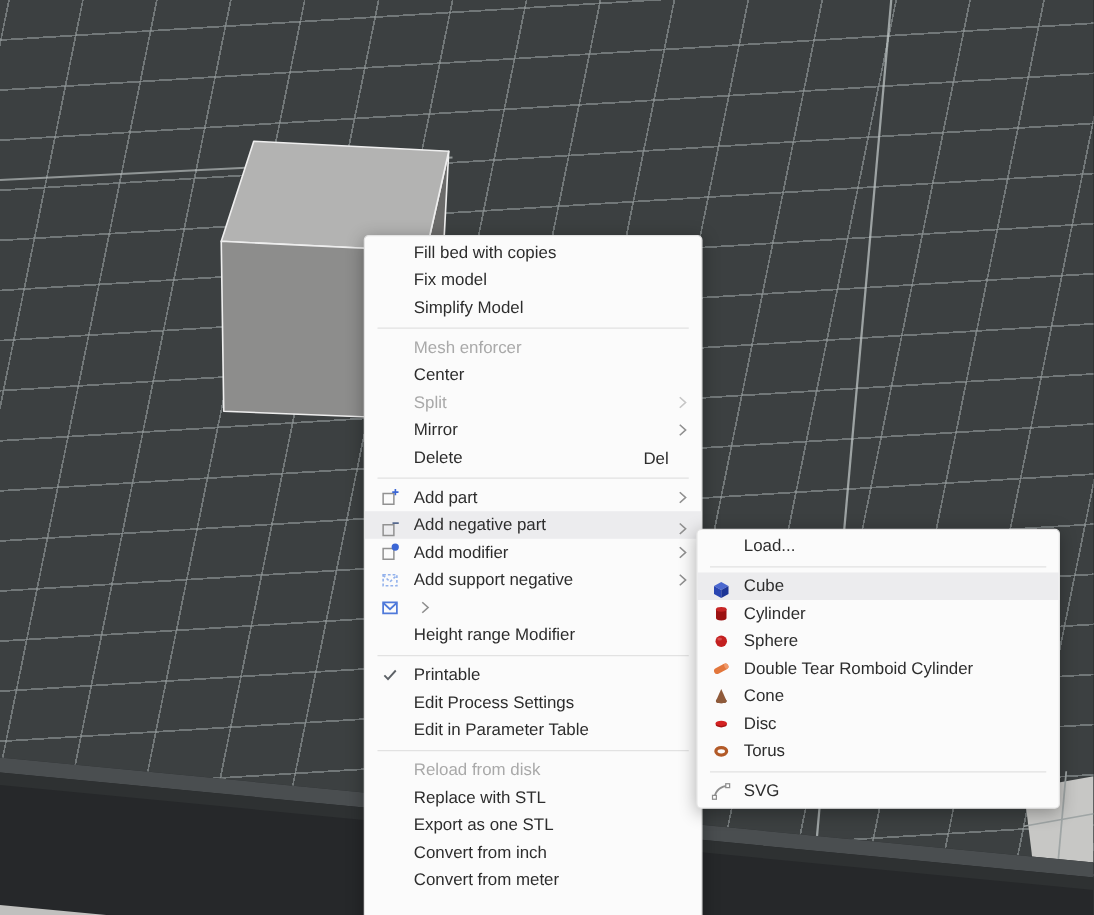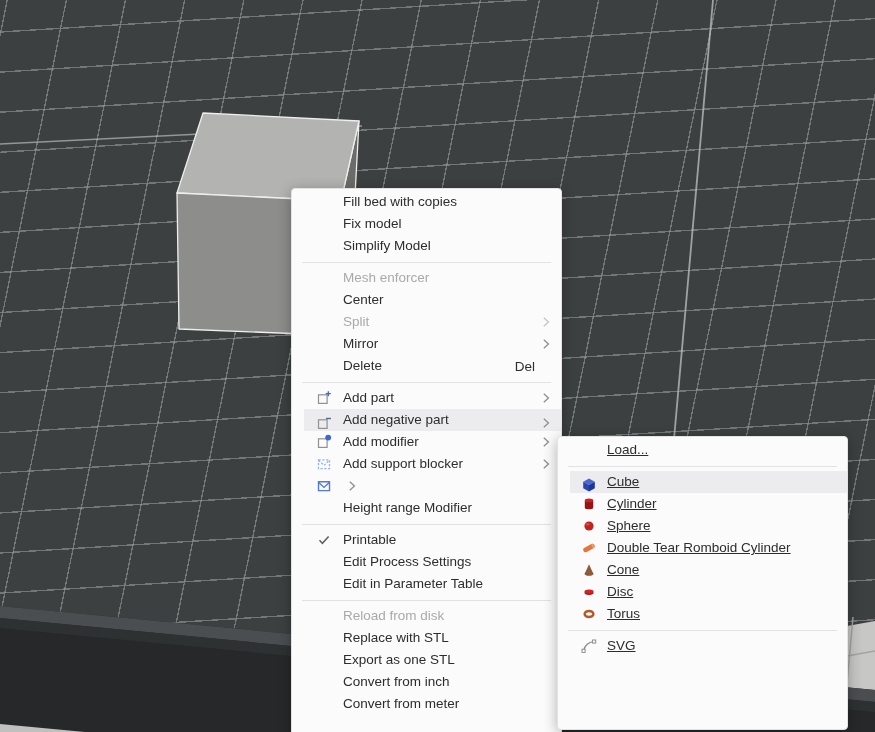--- a/index.html
+++ b/index.html
@@ -21,22 +21,22 @@
   .deco { position:absolute; left:0; top:0; }
   
   .menu {
     position:absolute; background: var(--menu_bg, #fbfbfb);
     border:1px solid #e3e3e3; border-radius:4px;
     box-shadow: 0 3px 14px rgba(0,0,0,0.30);
     box-sizing:border-box; padding:2px 0;
     font-size:13.5px; color: var(--menu_text, #2d2d2d);
   }
   .menu-main { left:291px; top:188px; width:271px; height:560px; border-radius:4px 4px 0 0; z-index:2; }
-  .menu-sub  { left:557px; top:436px; width:291px; height:294px; z-index:3;text-decoration:underline; }
-  .mi { height:22px; display:flex; align-items:center; padding-right:6px; cursor:default;margin-left:12px; }
+  .menu-sub  { left:557px; top:423px; width:291px; height:224px; z-index:3; }
+  .mi { height:22px; display:flex; align-items:center; padding-right:6px; cursor:default; }
   .mi.hover { background: var(--menu_hover_bg, #ececee); align-items: flex-end; }
   .mi .gutter { width:39px; display:flex; align-items:center; justify-content:center; flex:none; }
   .menu-sub .mi .gutter { width:37px; }
   .mi .gutter svg { display:block; }
   .mi .label { flex:1; white-space:nowrap; overflow:hidden; line-height:22px; }
   .mi .shortcut { white-space:nowrap; margin-right:2px; }
   .mi .arrow { width:18px; height:16px; flex:none; display:flex; align-items:center; justify-content:center; color:#8f8f8f; }
   .mi.disabled .label, .mi.disabled .shortcut { color: var(--menu_text_disabled, #a9a9a9); }
   .mi.disabled .arrow { color:#c6c6c6; }
   .sep { height:10px; display:flex; align-items:center; padding:0 10px; }
@@ -174,21 +174,21 @@
           </svg>
         </span>
       </div>
       <div class="mi">
         <span class="gutter">
           <svg width="16" height="16" viewBox="0 0 16 16">
             <path d="M2.5 3.8 H13.5 V12.6 H2.5 Z" fill="none" stroke="#93b2ec" stroke-width="1.3" stroke-dasharray="2.2 1.6"></path>
             <path d="M2.5 4.2 L8 9.4 L13.5 4.2" fill="none" stroke="#93b2ec" stroke-width="1.3" stroke-dasharray="2.2 1.6"></path>
           </svg>
         </span>
-        <span class="label">Add support blocker</span>
+        <span class="label">Add support negative</span>
         <span class="arrow">
           <svg width="14" height="14" viewBox="0 0 16 16">
             <path d="M5.5 3.2 L10.8 8 L5.5 12.8" fill="none" stroke="currentColor" stroke-width="1.5"></path>
           </svg>
         </span>
       </div>
       <div class="mi">
         <span class="gutter">
           <svg width="16" height="16" viewBox="0 0 16 16">
             <path d="M2.5 3.8 H13.5 V12.6 H2.5 Z" fill="none" stroke="#4f79da" stroke-width="1.4"></path>

